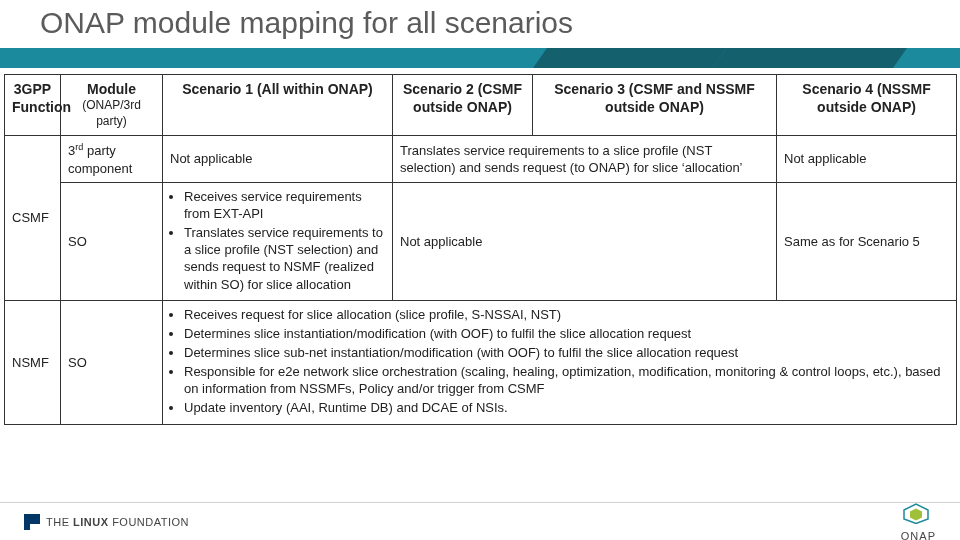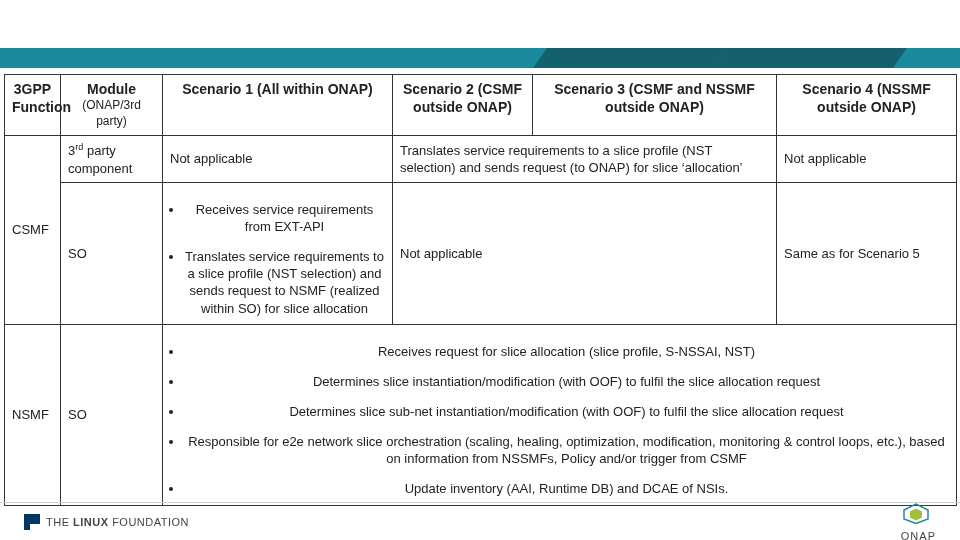--- a/index.html
+++ b/index.html
@@ -62,21 +62,21 @@
   th {
     text-align: center;
     font-weight: 700;
     font-size: 14px;
     margin-left: 41px;
   }
   th .sub { font-weight: 400; font-size: 12px; display: block; }
   td.center { vertical-align: middle; font-weight: 400; }
   td.vmid { vertical-align: middle; }
   ul.bullets { margin: 0; padding-left: 14px; }
-  ul.bullets li { margin: 13px 0 2px 0; text-align: center; }
+  ul.bullets li { margin: 0 0 2px 0; }
   .footer {
     position: absolute;
     left: 0; right: 0; bottom: 0;
     height: 38px;
     border-top: 1px solid #d0d0d0;
     display: flex;
     align-items: center;
     justify-content: space-between;
     padding: 0 24px;
     font-size: 11px;
@@ -100,20 +100,21 @@
     color: #444; font-weight: 400; letter-spacing: 1px; flex-direction: column;
   }
   .onap svg { width: 30px; height: 22px; }
   sup { font-size: 0.7em; }
 </style>
 </head>
 <body>
 
 <div class="header-wrap">
   <div class="header-band"></div>
+  <div class="page-title">ONAP module mapping for all scenarios</div>
 </div>
 
 <div class="table-wrap">
 <table>
   <colgroup>
     <col class="c0">
         <col class="c1">
         <col class="c2">
         <col class="c3">
         <col class="c4">

